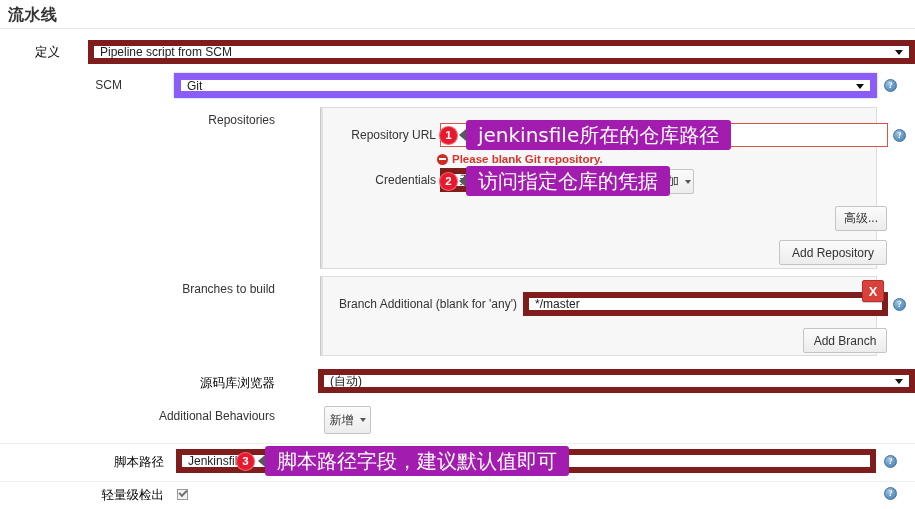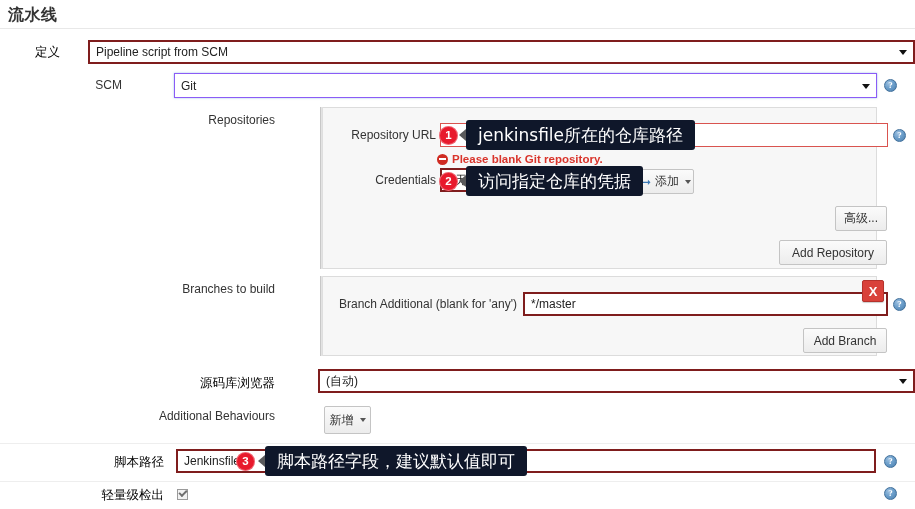--- a/index.html
+++ b/index.html
@@ -33,40 +33,40 @@
   .title-rule {
     position: absolute;
     left: 0; top: 28px; width: 915px; height: 1px;
     background: #e8e8e8;
   }
 
   
   .sel, .txt {
     position: absolute;
     background: #fff;
-    border: 2px solid #7f1d1d;
+    border: 6px solid #7f1d1d;
     font-family: "Liberation Sans", "DejaVu Sans", sans-serif;
     font-size: 12px;
     color: #222;
     padding: 0 6px;
     line-height: normal;
     display: flex;
     align-items: center;
   }
   .sel { padding-right: 18px; }
   .sel .caret {
     position: absolute;
     right: 6px; top: 50%;
     width: 0; height: 0;
     margin-top: -2px;
     border-left: 4px solid transparent;
     border-right: 4px solid transparent;
     border-top: 5px solid #111;
   }
-  .sel.focused { border: 1px solid #8b5cf6; box-shadow: 0 0 2px rgba(90,159,212,.6); }
+  .sel.focused { border: 7px solid #8b5cf6; box-shadow: 0 0 2px rgba(90,159,212,.6); }
   .txt.error { border: 1px solid #d9534f; }
 
   
   .panel {
     position: absolute;
     background: #f7f7f7;
     border: 1px solid #dcdcdc;
   }
   .panel-bar {
     position: absolute;
@@ -173,23 +173,23 @@
     font-weight: bold;
     line-height: 19px;
     text-align: center;
     z-index: 40;
     box-shadow: 0 0 0 1px rgba(255,255,255,.35) inset;
   }
 
   
   .tip {
     position: absolute;
-    background: #0f172a;
+    background: #a21caf;
     color: #fff;
-    font-size: 17px;
+    font-size: 20px;
     border-radius: 3px;
     display: flex;
     align-items: center;
     padding: 0 12px;
     white-space: nowrap;
     z-index: 35;
     font-family: "DejaVu Sans", "Liberation Sans", sans-serif;
   }
   .tip::before {
     content: "";

